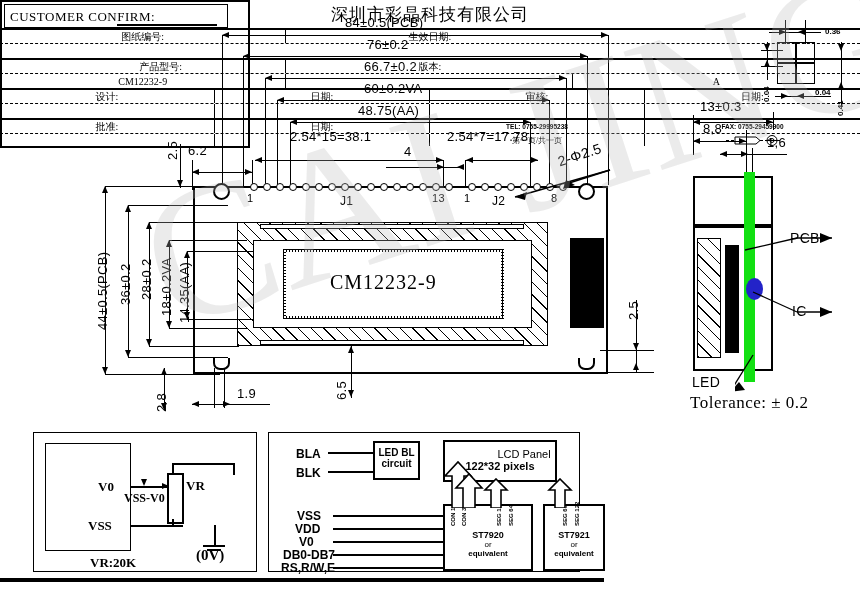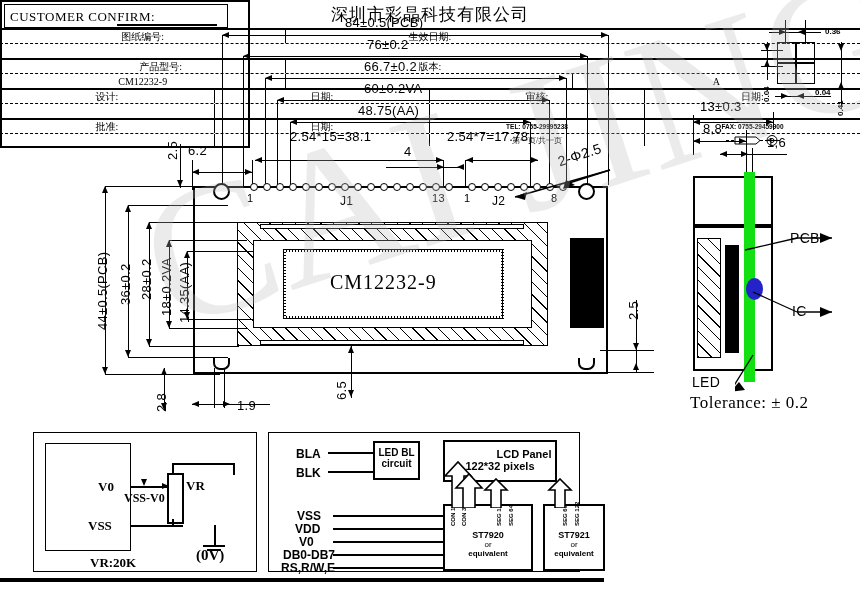--- a/index.html
+++ b/index.html
@@ -269,21 +269,21 @@
 
   <div class="txt dim rot" style="left:335px;top:400px;">6.5</div>
   <div class="ln vl" style="left:351px;top:346px;height:52px;"></div>
   <div class="arU" style="left:348px;top:346px;"></div>
   <div class="arD" style="left:348px;top:390px;"></div>
 
   <div class="txt dim rot" style="left:155px;top:412px;">2.8</div>
   <div class="ln vl" style="left:164px;top:368px;height:42px;"></div>
   <div class="arU" style="left:161px;top:368px;"></div>
   <div class="arD" style="left:161px;top:403px;"></div>
-  <div class="txt dim" style="left:237px;top:399px;">1.9</div>
+  <div class="txt dim" style="left:237px;top:387px;">1.9</div>
   <div class="ln hl" style="left:192px;top:404px;width:78px;"></div>
   <div class="arL" style="left:192px;top:401px;"></div>
   <div class="arR" style="left:223px;top:401px;"></div>
   <div class="ln vl" style="left:214px;top:368px;height:40px;"></div>
   <div class="ln vl" style="left:224px;top:368px;height:40px;"></div>
   <div class="ln hl" style="left:145px;top:374px;width:75px;"></div>
 
   <div class="abs" style="left:755px;top:20px;width:105px;height:105px;">
     <div class="box" style="left:22px;top:22px;width:38px;height:42px;"></div>
     <div class="ln vl2" style="left:40px;top:22px;height:42px;"></div>
@@ -384,21 +384,21 @@
   <div class="txt bdlabel" style="left:296px;top:467px;">BLK</div>
   <div class="sigline" style="left:328px;top:452px;width:45px;"></div>
   <div class="sigline" style="left:328px;top:471px;width:45px;"></div>
 
   <div class="bdbox" style="left:373px;top:441px;width:47px;height:39px;padding-top:4px;">
     <div style="font-size:10px;font-weight:bold;">LED BL</div>
     <div style="font-size:10px;font-weight:bold;">circuit</div>
   </div>
 
   <div class="bdbox" style="left:443px;top:440px;width:114px;height:42px;padding-top:6px;">
-    <div style="font-size:11px;font-weight:bold;margin-left:48px;">LCD   Panel</div>
+    <div style="font-size:11px;font-weight:normal;margin-left:48px;">LCD   Panel</div>
     <div style="font-size:11px;font-weight:bold;">122*32 pixels</div>
   </div>
 
   <div class="txt bdlabel" style="left:297px;top:510px;">VSS</div>
   <div class="txt bdlabel" style="left:295px;top:523px;">VDD</div>
   <div class="txt bdlabel" style="left:299px;top:536px;">V0</div>
   <div class="txt bdlabel" style="left:283px;top:549px;">DB0-DB7</div>
   <div class="txt bdlabel" style="left:281px;top:562px;">RS,R/W,E</div>
   <div class="sigline" style="left:333px;top:515px;width:110px;"></div>
   <div class="sigline" style="left:333px;top:528px;width:110px;"></div>

